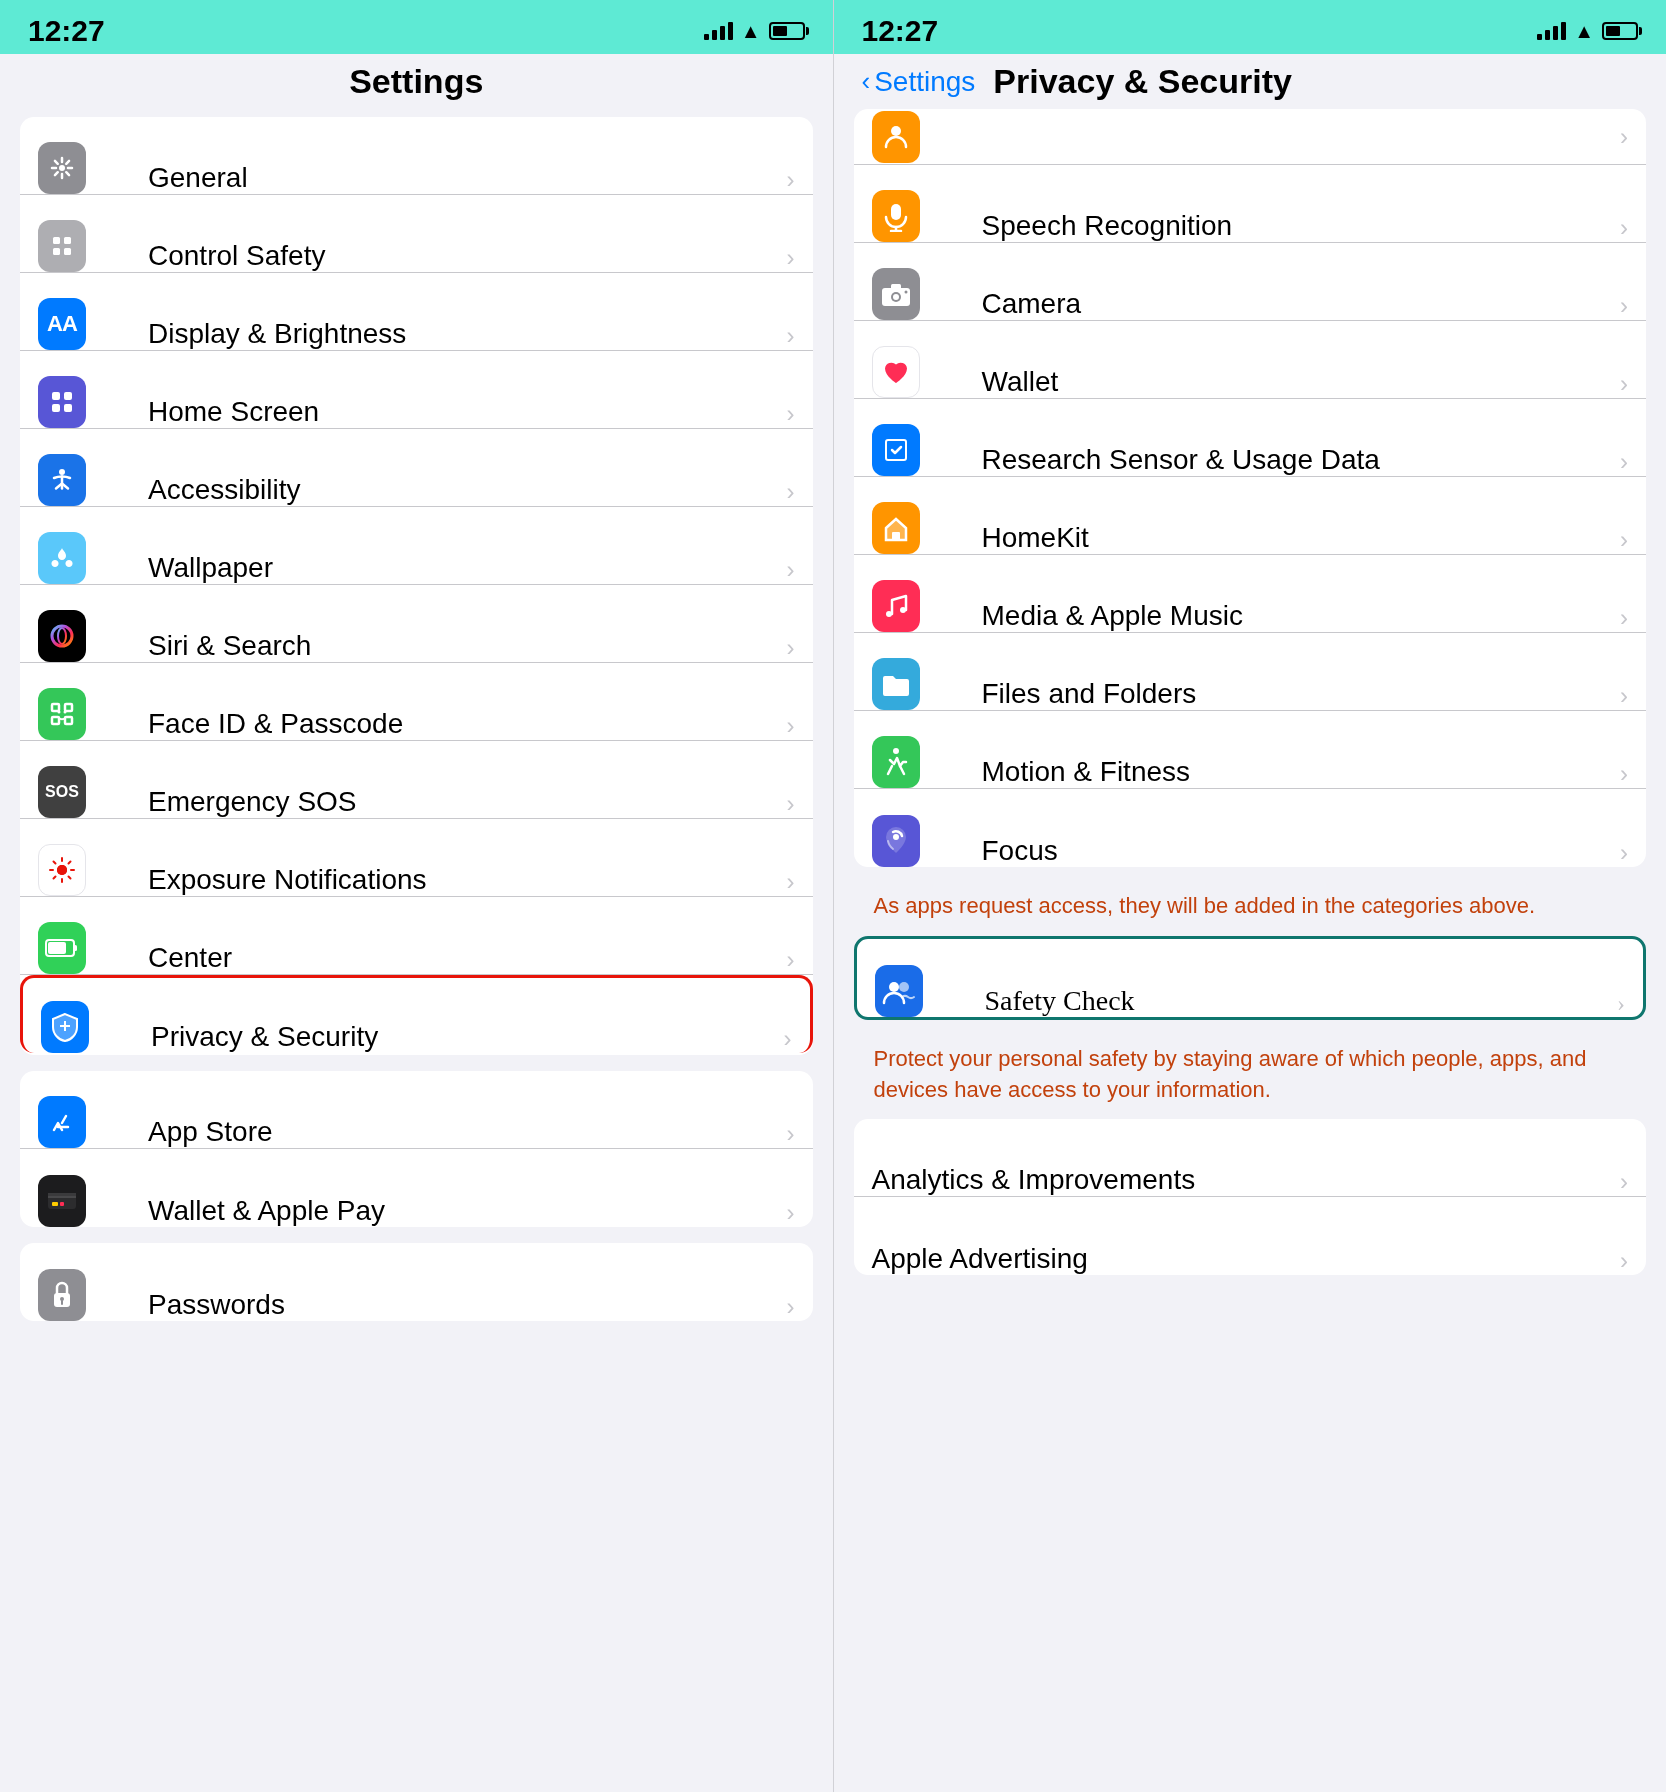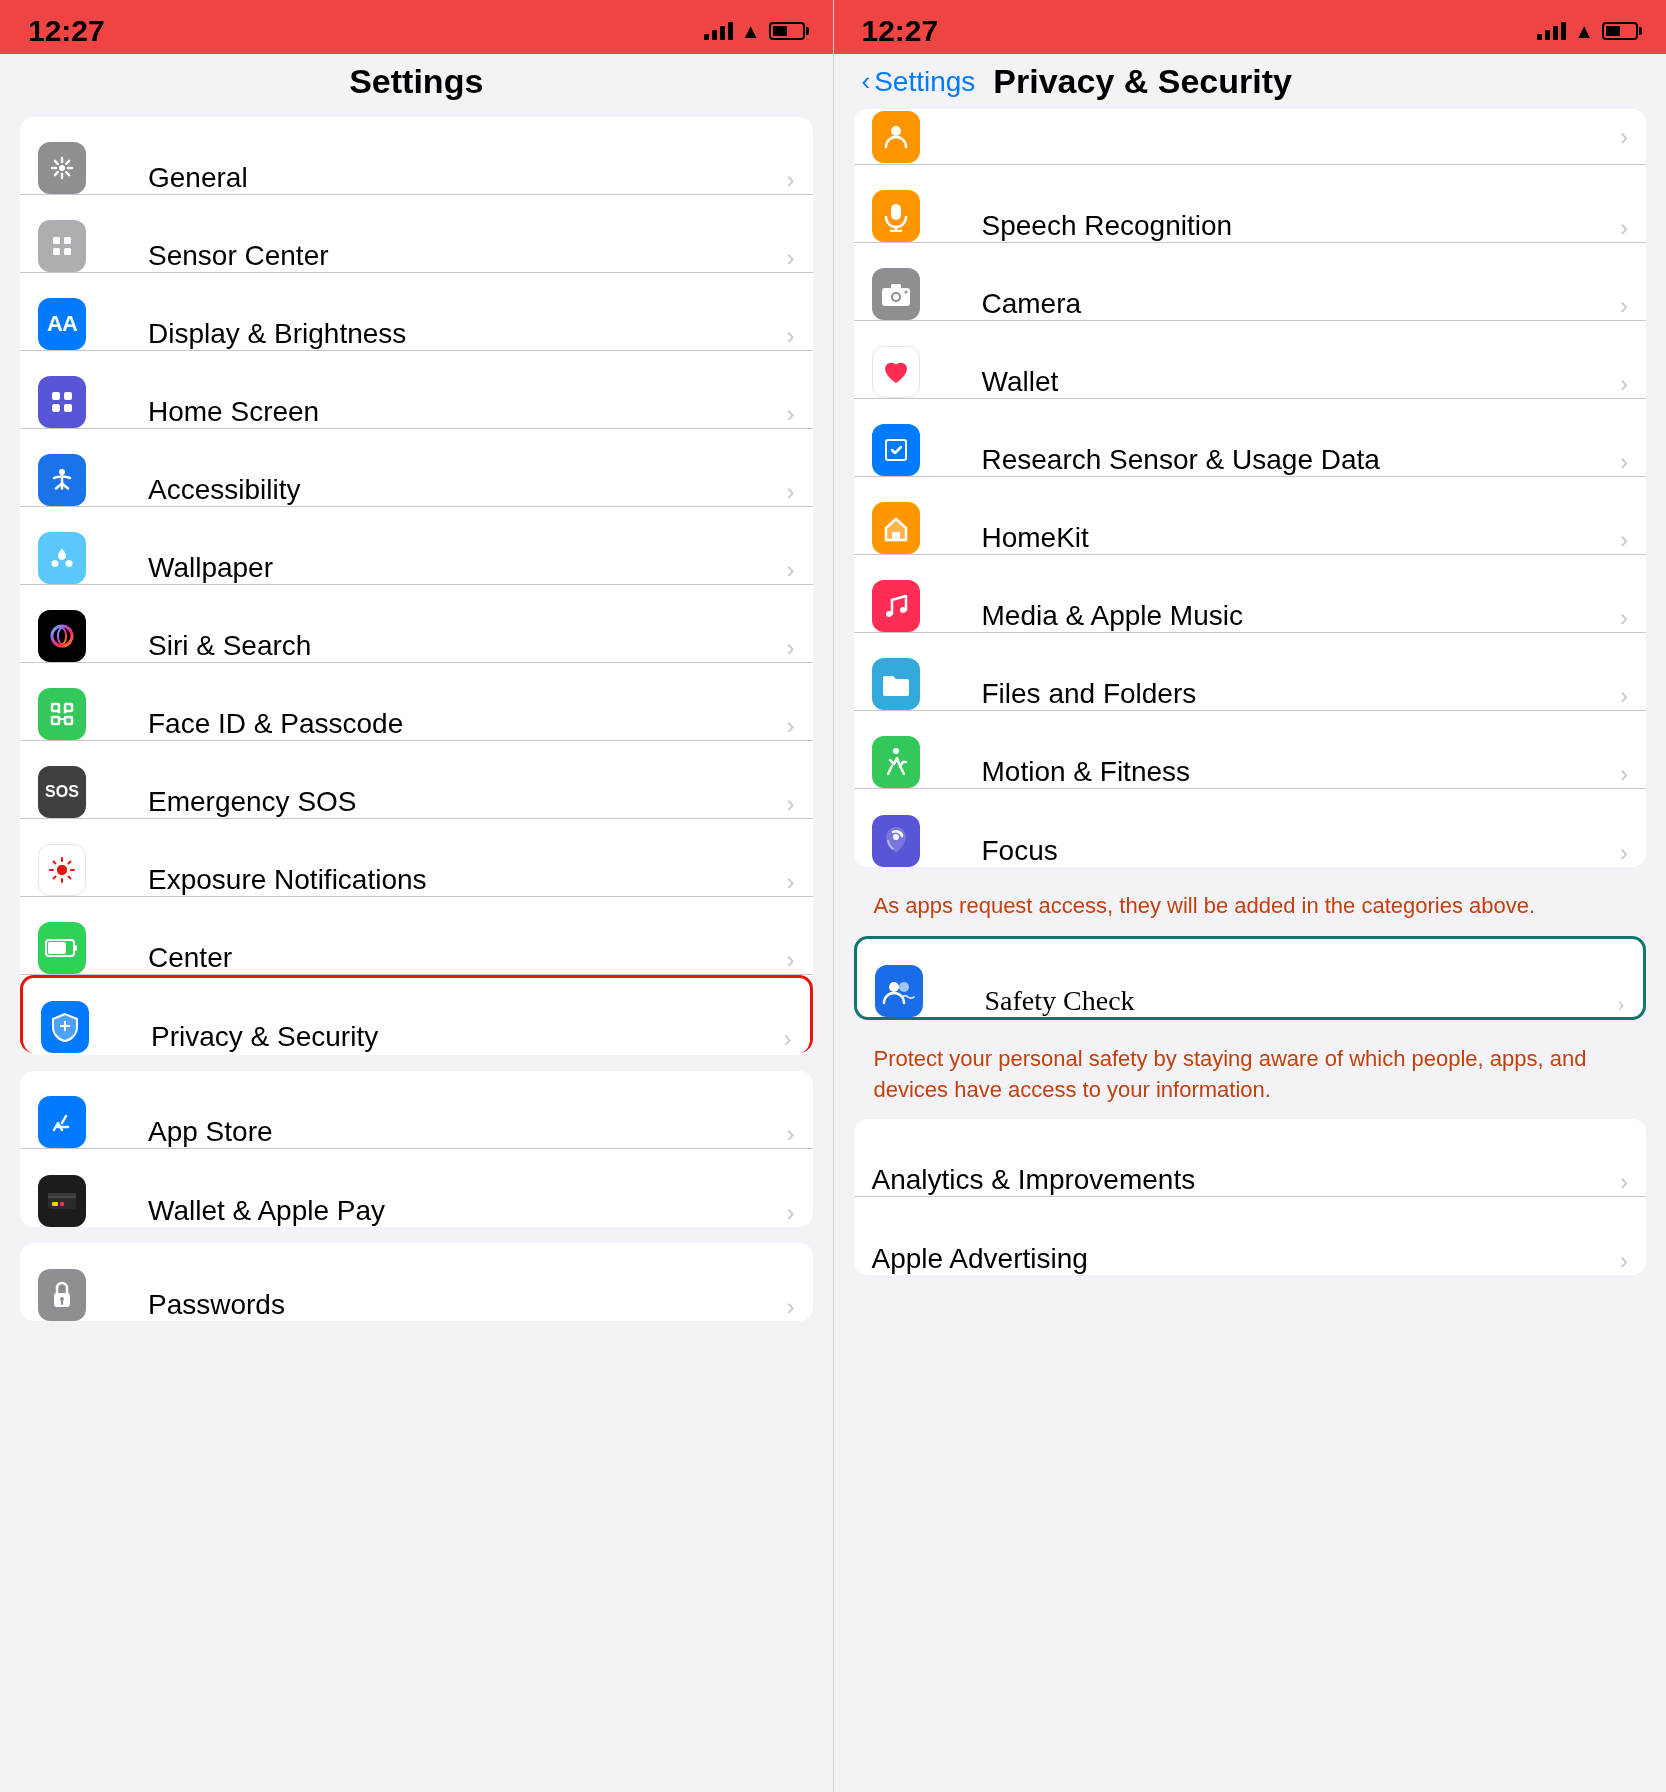--- a/index.html
+++ b/index.html
@@ -21,21 +21,21 @@
       flex-direction: column;
       overflow: hidden;
     }
 
     
     .status-bar {
       display: flex;
       justify-content: space-between;
       align-items: center;
       padding: 14px 28px 6px;
-      background: #ef4444;
+      background: #5eead4;
     }
     .status-time {
       font-size: 30px;
       font-weight: 600;
       color: #000;
     }
     .status-icons {
       display: flex;
       align-items: center;
       gap: 8px;
@@ -247,21 +247,21 @@
       </div>
       <div class="settings-row">
         <div class="row-icon bg-gray2">
           <svg width="32" height="32" viewBox="0 0 32 32" fill="none">
               <rect x="7" y="7" width="7" height="7" rx="1.5" fill="white"></rect>
               <rect x="18" y="7" width="7" height="7" rx="1.5" fill="white"></rect>
               <rect x="7" y="18" width="7" height="7" rx="1.5" fill="white"></rect>
               <rect x="18" y="18" width="7" height="7" rx="1.5" fill="white"></rect>
             </svg>
         </div>
-        <span class="row-label">Sensor Center</span>
+        <span class="row-label">Control Safety</span>
         <span class="row-chevron">›</span>
       </div>
       <div class="settings-row">
         <div class="row-icon bg-blue">
           <span style="color:white;font-weight:800;font-size:22px;letter-spacing:-1px">AA</span>
         </div>
         <span class="row-label">Display &amp; Brightness</span>
         <span class="row-chevron">›</span>
       </div>
       <div class="settings-row">

